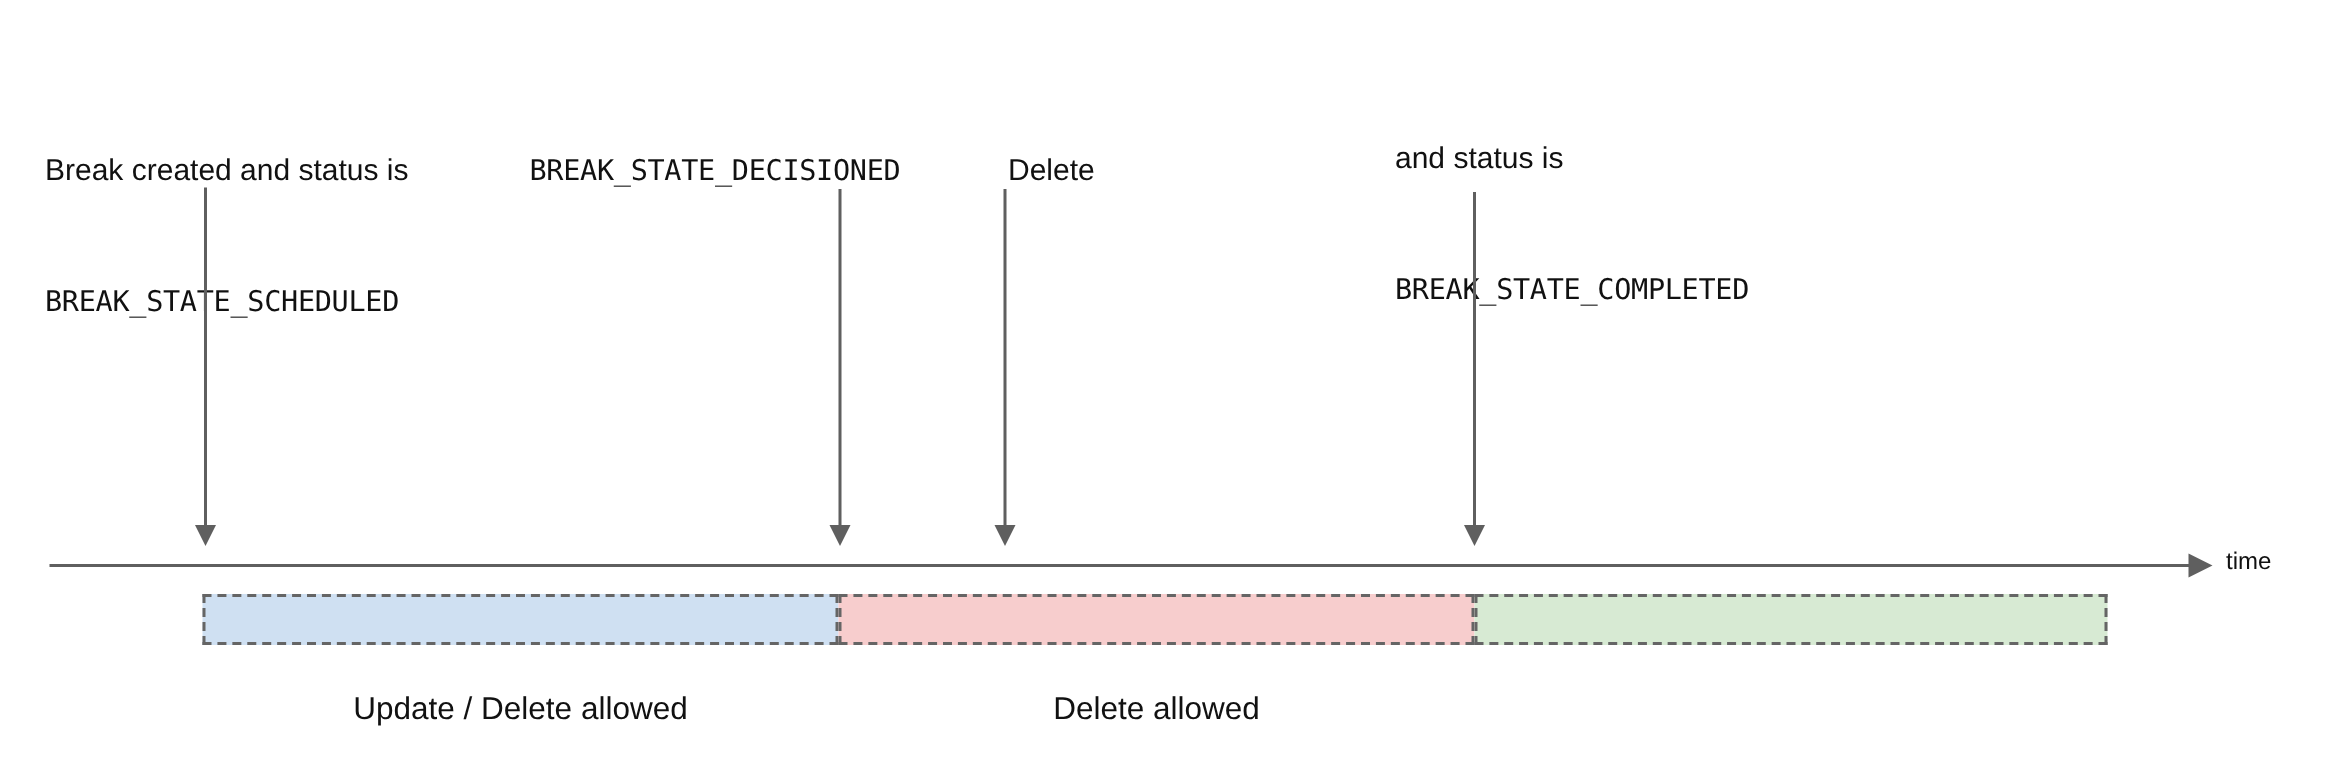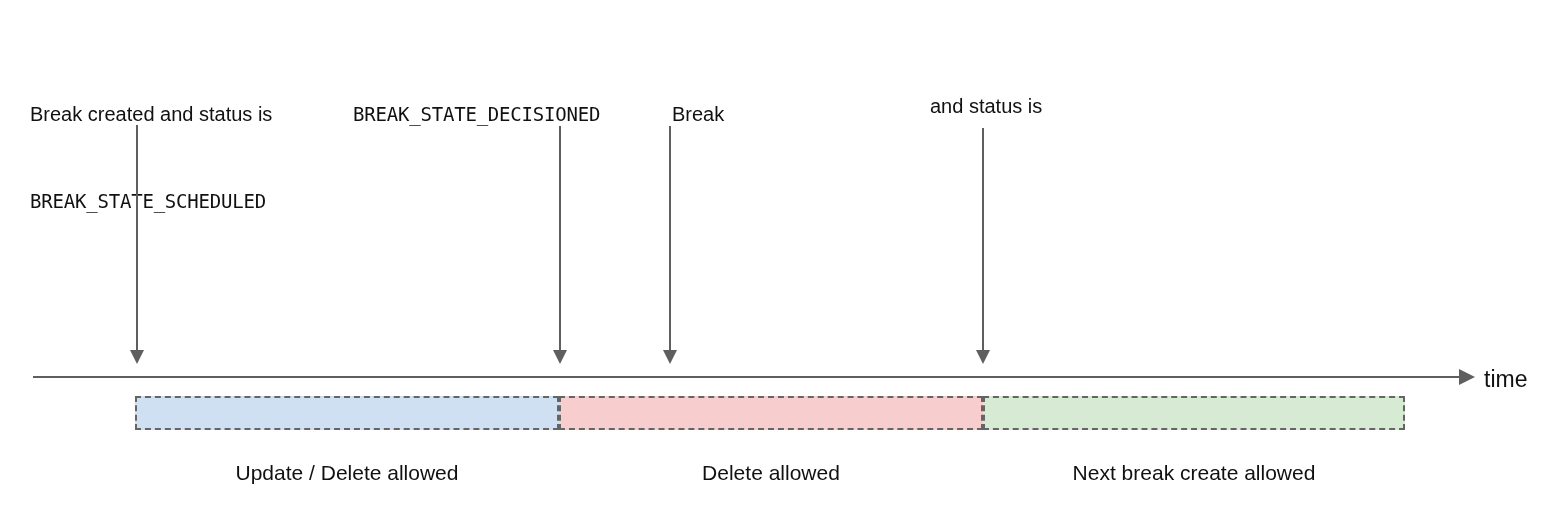--- a/index.html
+++ b/index.html
@@ -86,21 +86,21 @@
     width: 0;
     height: 0;
     border-top: 8px solid transparent;
     border-bottom: 8px solid transparent;
     border-left: 16px solid #5f5f5f;
   }
   #axis-label {
     position: absolute;
     left: 1484px;
     top: 366px;
-    font-size: 23px;
+    font-size: 16px;
     color: #111111;
     font-family: "Liberation Sans", sans-serif;
   }
 
   
   .phase-bar {
     position: absolute;
     top: 396px;
     height: 34px;
     box-sizing: border-box;
@@ -133,25 +133,26 @@
   <div class="event-label" id="evt-0">
     <span class="sans">Break created and status is</span>
     <span class="mono">BREAK_STATE_SCHEDULED</span>
   </div>
 
   <div class="event-label" id="evt-1">
     <span class="mono">BREAK_STATE_DECISIONED</span>
   </div>
 
   <div class="event-label" id="evt-2">
-    <span class="sans">Break</span>
+    <span class="sans">Delete</span>
   </div>
 
   <div class="event-label" id="evt-3">
     <span class="sans">and status is</span>
+    <span class="mono">BREAK_STATE_COMPLETED</span>
   </div>
 
   <div class="drop-arrow" id="arrow-0" style="left:130px; top:125px; height:239px;">
     <div class="shaft" style="height:225px;"></div>
     <div class="head" style="top:225px;"></div>
   </div>
 
   <div class="drop-arrow" id="arrow-1" style="left:553px; top:126px; height:238px;">
     <div class="shaft" style="height:224px;"></div>
     <div class="head" style="top:224px;"></div>
@@ -170,15 +171,14 @@
   <div id="axis"></div>
   <div id="axis-arrowhead"></div>
   <div id="axis-label">time</div>
 
   <div class="phase-bar" id="bar-0" style="background:#cfe0f2;"></div>
   <div class="phase-bar" id="bar-1" style="background:#f7cdcd;"></div>
   <div class="phase-bar" id="bar-2" style="background:#d7ead3;"></div>
 
   <div class="phase-caption" id="caption-0">Update / Delete allowed</div>
   <div class="phase-caption" id="caption-1">Delete allowed</div>
-  <div class="phase-caption" id="caption-2">Next break create allowed</div>
 
 </div>
 
 </body></html>

